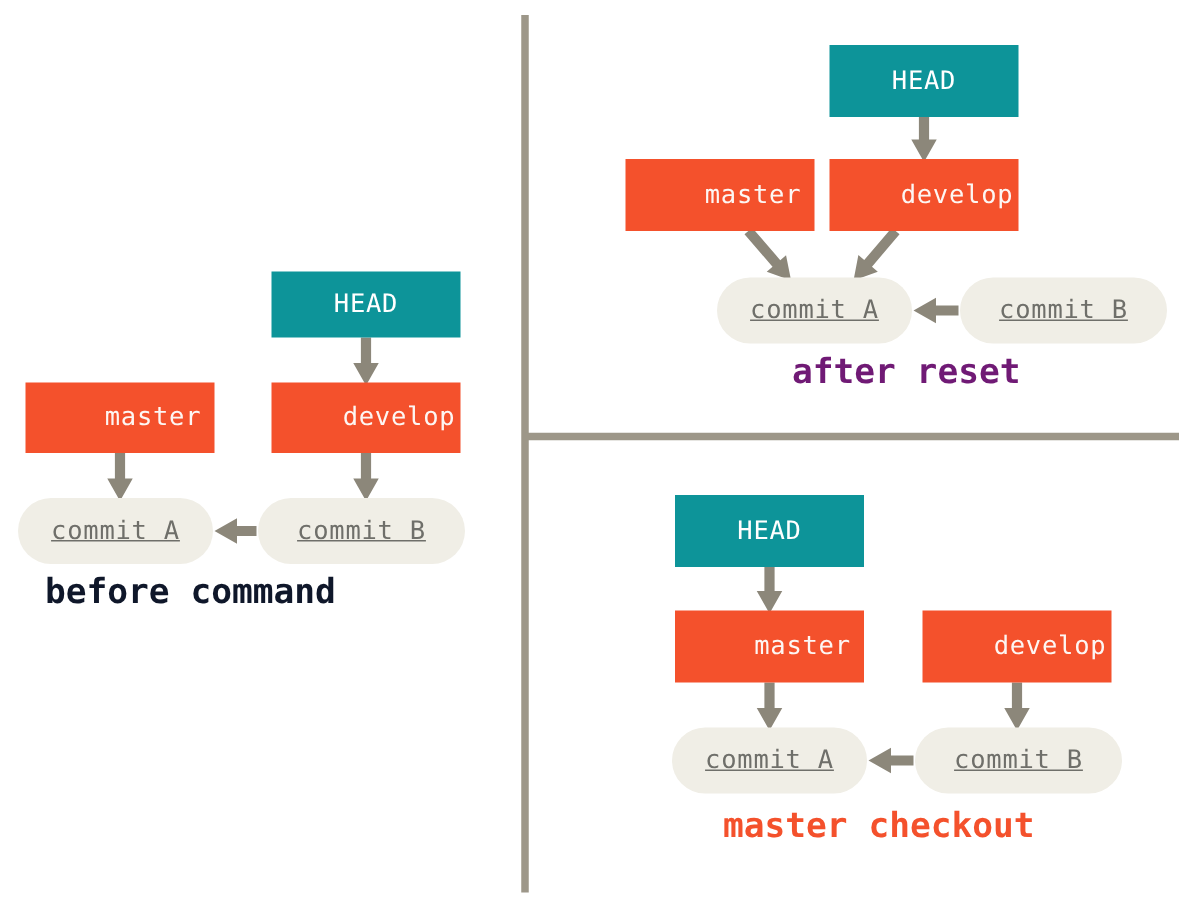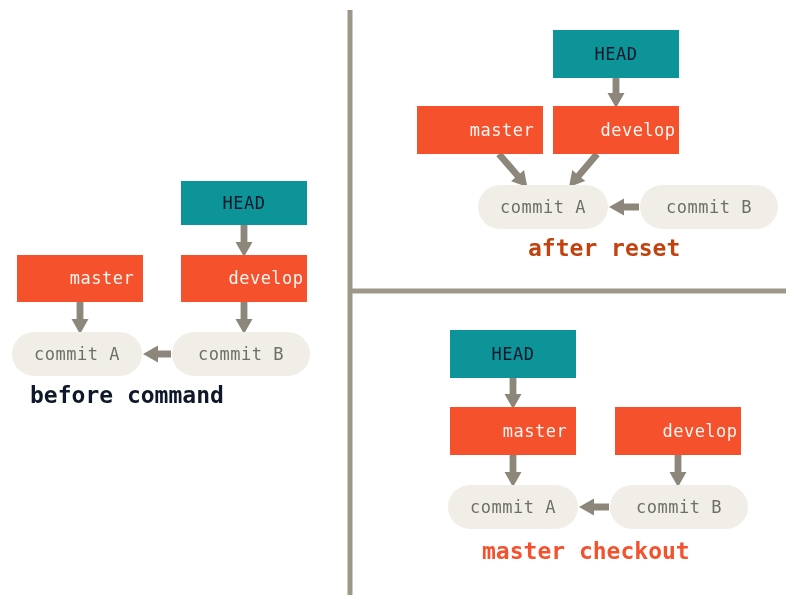--- a/index.html
+++ b/index.html
@@ -34,31 +34,32 @@
     justify-content: center;
     font-family: "DejaVu Sans Mono", "Liberation Mono", monospace;
     font-size: 17px;
     letter-spacing: 0.5px;
     line-height: 1;
     white-space: nowrap;
     user-select: none;
   }
   .node-head {
     background: #0d9499;
-    color: #0f172a;
+    color: #ffffff;
   }
   .node-branch {
     background: #f4512c;
     color: #fdf6f3;
     padding-left: 44px;
   }
   .node-commit {
     background: #f0eee6;
     color: #6f6f6a;
     border-radius: 24px;
+    text-decoration: underline;
   }
   .caption {
     position: absolute;
     font-family: "DejaVu Sans Mono", "Liberation Mono", monospace;
     font-weight: bold;
     font-size: 23px;
     letter-spacing: 0px;
     color: #f4512c;
     white-space: nowrap;
     line-height: 1;
@@ -133,17 +134,17 @@
       </div>
       <div class="node-box node-commit" style="left: 448px; top: 485px; width: 130px; height: 44px; background: rgb(240, 238, 230); color: rgb(111, 111, 106);">
         <span>commit A</span>
       </div>
       <div class="node-box node-commit" style="left: 610px; top: 485px; width: 138px; height: 44px; background: rgb(240, 238, 230); color: rgb(111, 111, 106);">
         <span>commit B</span>
       </div>
     </div>
   <div id="captions-layer">
       <div class="caption" style="left: 30px; top: 384px; color: #0f172a;">before command</div>
-      <div class="caption" style="left: 528px; top: 237px; color: #c2410c;">after reset</div>
+      <div class="caption" style="left: 528px; top: 237px; color: #701a75;">after reset</div>
       <div class="caption" style="left: 482px; top: 540px; color: rgb(244, 81, 44);">master checkout</div>
     </div>
 
 </div>
 
 </body></html>

